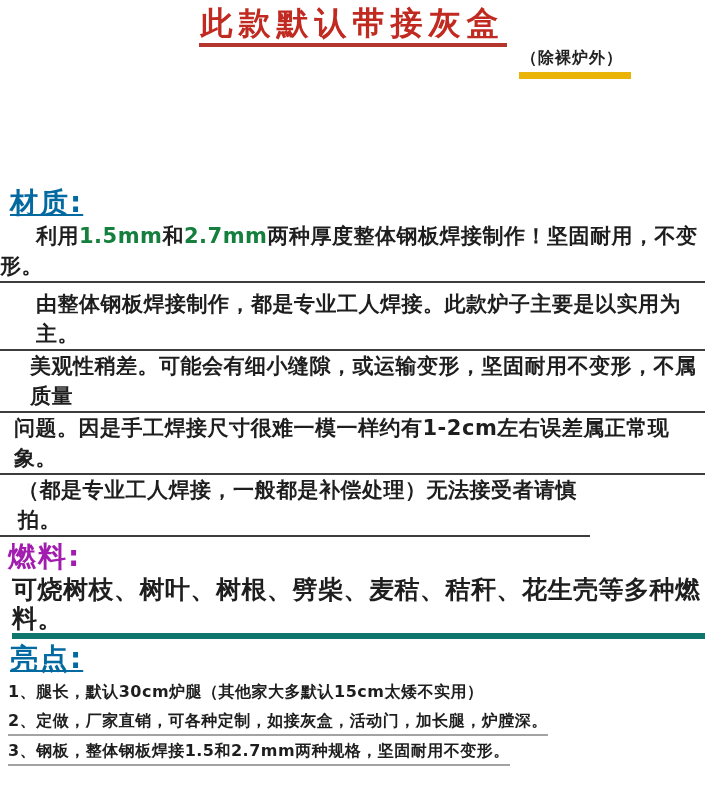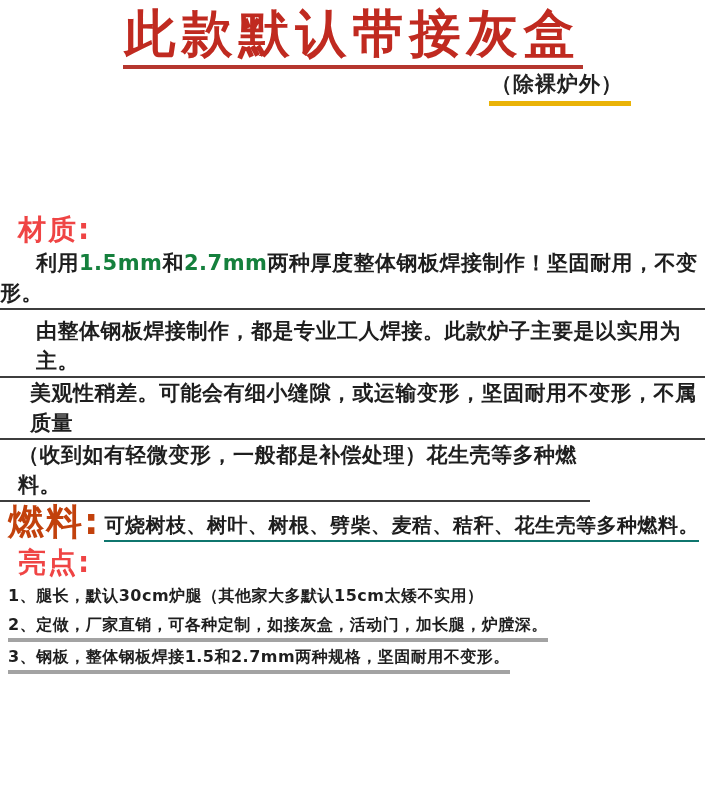--- a/index.html
+++ b/index.html
@@ -8,60 +8,60 @@
     width:705px;height:792px;
     background:#ffffff;
     overflow:hidden;
     font-family:"DejaVu Sans","Liberation Sans",sans-serif;
     color:#1e1e1e;
   }
   
   .title-wrap{text-align:center;padding-top:5px;}
   .title{
     display:inline-block;
-    font-size:51px;font-weight:bold;
+    font-size:32px;font-weight:bold;
     color:#c02a20;
     letter-spacing:6px;line-height:1.15;
     border-bottom:4px solid #b5362e;
     padding:0 2px 1px 2px;
   }
   .subtitle-wrap{text-align:right;padding-right:74px;margin-top:1px;}
   .subtitle{
     display:inline-block;
-    font-size:21px;font-weight:bold;letter-spacing:1px;color:#222222;
-    border-bottom:5px solid #eab308;
+    font-size:16px;font-weight:bold;letter-spacing:1px;color:#222222;
+    border-bottom:7px solid #eab308;
     padding:0 8px 3px 2px;
   }
   
   .sec-heading{
-    font-size:28px;font-weight:bold;color:#ef4444;
-    letter-spacing:2px;line-height:36px;padding-left:18px;
+    font-size:28px;font-weight:bold;color:#0369a1;
+    letter-spacing:2px;line-height:36px;padding-left:10px;text-decoration:underline;
   }
   
   .bline{font-size:21px;font-weight:bold;line-height:30px;letter-spacing:0.5px;}
   .full{border-bottom:2px solid #3d3d3d;}
   .red{color:#15803d;}
   .ind36{padding-left:36px;}
   .ind30{padding-left:30px;}
   .ind14{padding-left:14px;}
   .ind18{padding-left:18px;}
   .material{margin-top:106px;}
   .wk{margin-top:6px;}
   .wk-last{width:572px;border-bottom:2px solid #3d3d3d;}
   
   .fuel-row{margin-top:4px;padding-left:8px;line-height:32px;}
-  .fuel-heading{font-size:36px;font-weight:bold;color:#c2410c;letter-spacing:2px;vertical-align:-2px;}
+  .fuel-heading{font-size:28px;font-weight:bold;color:#a21caf;letter-spacing:2px;vertical-align:-2px;}
   .fuel-text{
-    display:inline-block;font-size:20px;font-weight:bold;letter-spacing:0.5px;
-    border-bottom:2px solid #0f766e;margin-left:4px;line-height:29px;
+    display:inline-block;font-size:25px;font-weight:bold;letter-spacing:0.5px;
+    border-bottom:6px solid #0f766e;margin-left:4px;line-height:29px;
   }
   
   .hl-heading{margin-top:2px;}
   .item{font-size:16px;font-weight:bold;line-height:29px;padding-left:8px;letter-spacing:0.5px;}
-  .item .ul{display:inline-block;border-bottom:4px solid #a3a3a3;line-height:27px;}
+  .item .ul{display:inline-block;border-bottom:2px solid #a3a3a3;line-height:27px;}
 </style>
 </head>
 <body>
 
 <div class="page">
 
   <div class="title-wrap">
     <span class="title">此款默认带接灰盒</span>
   </div>
   <div class="subtitle-wrap">
@@ -69,21 +69,22 @@
   </div>
 
   <section class="material">
     <div class="sec-heading">材质:</div>
     <div class="bline full"><span class="ind36">利用</span><span class="red">1.5mm</span><span>和</span><span class="red">2.7mm</span><span>两种厚度整体钢板焊接制作！坚固耐用，不变形。</span></div>
   </section>
 
   <section class="wk">
     <div class="bline full ind36">由整体钢板焊接制作，都是专业工人焊接。此款炉子主要是以实用为主。</div>
     <div class="bline full ind30">美观性稍差。可能会有细小缝隙，或运输变形，坚固耐用不变形，不属质量</div>
-    <div class="bline wk-last ind18">（收到如有轻微变形，一般都是补偿处理）花生壳等多种燃料。</div>
+    <div class="bline full ind14">问题。因是手工焊接尺寸很难一模一样约有1-2cm左右误差属正常现象。</div>
+    <div class="bline wk-last ind18">（都是专业工人焊接，一般都是补偿处理）无法接受者请慎拍。</div>
   </section>
 
   <section class="fuel-row">
     <span class="fuel-heading">燃料:</span><span class="fuel-text">可烧树枝、树叶、树根、劈柴、麦秸、秸秆、花生壳等多种燃料。</span>
   </section>
 
   <section>
     <div class="sec-heading hl-heading">亮点:</div>
     <div class="item"><span>1、腿长，默认30cm炉腿（其他家大多默认15cm太矮不实用）</span></div>
     <div class="item"><span class="ul">2、定做，厂家直销，可各种定制，如接灰盒，活动门，加长腿，炉膛深。</span></div>

